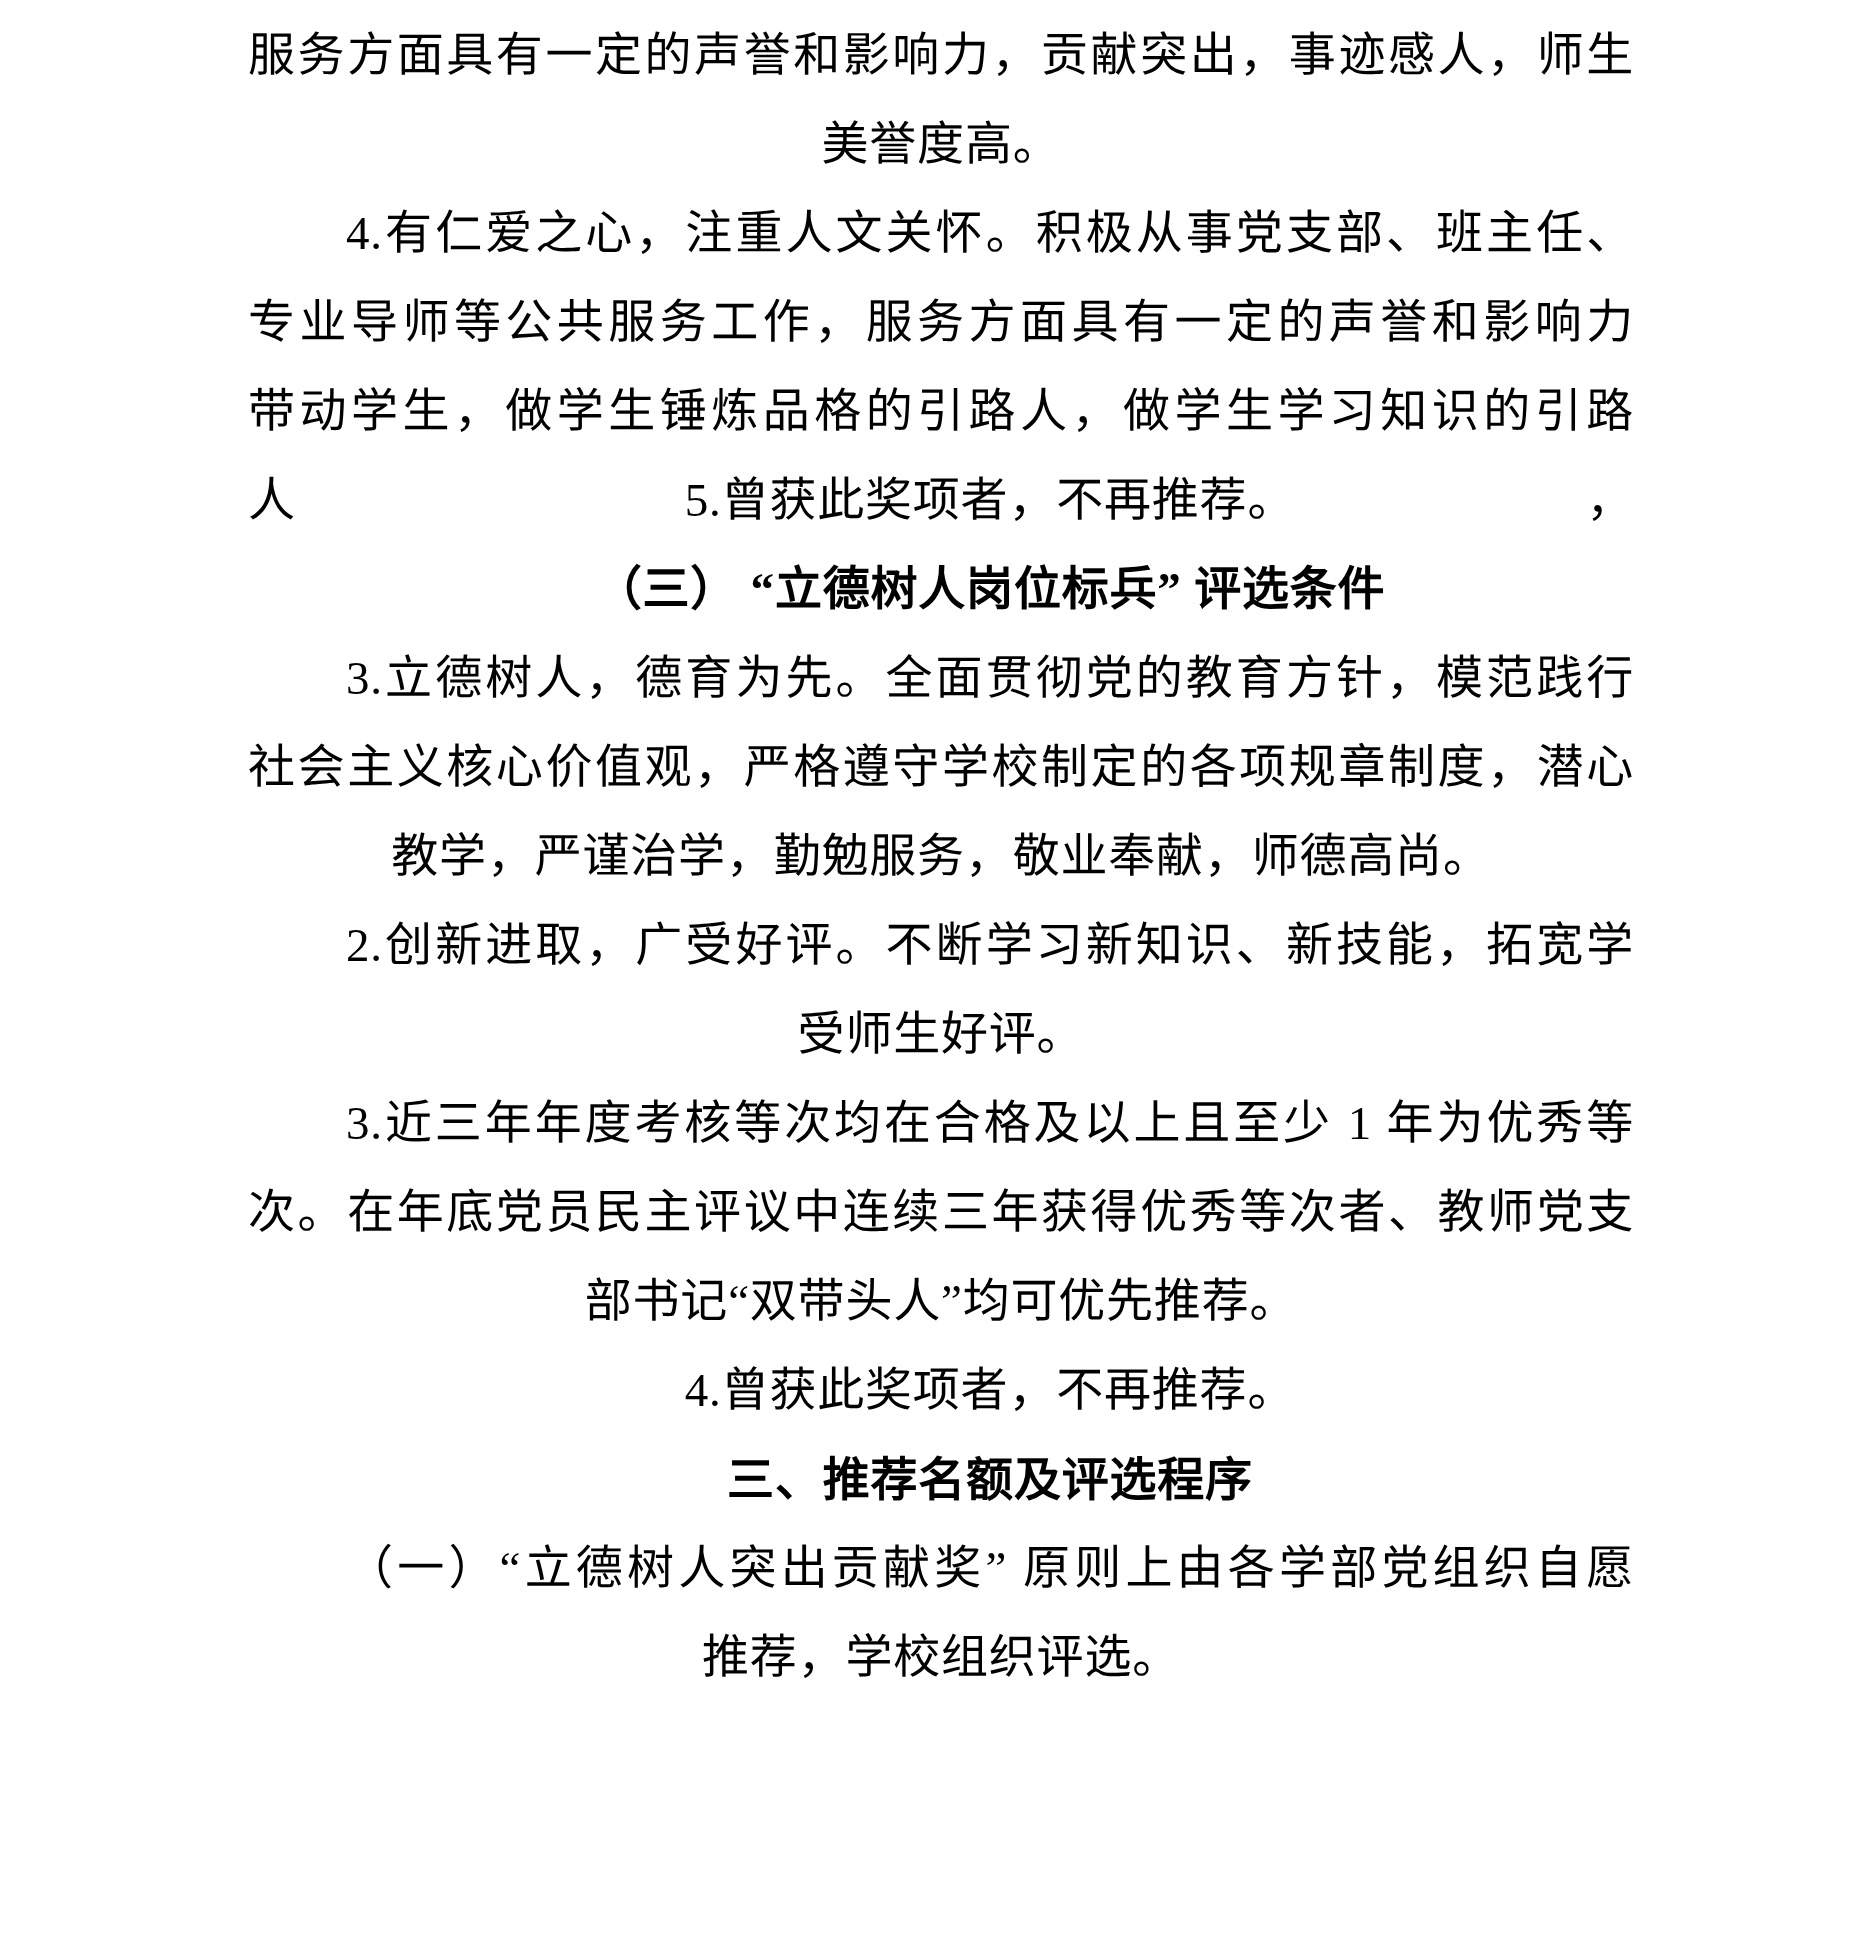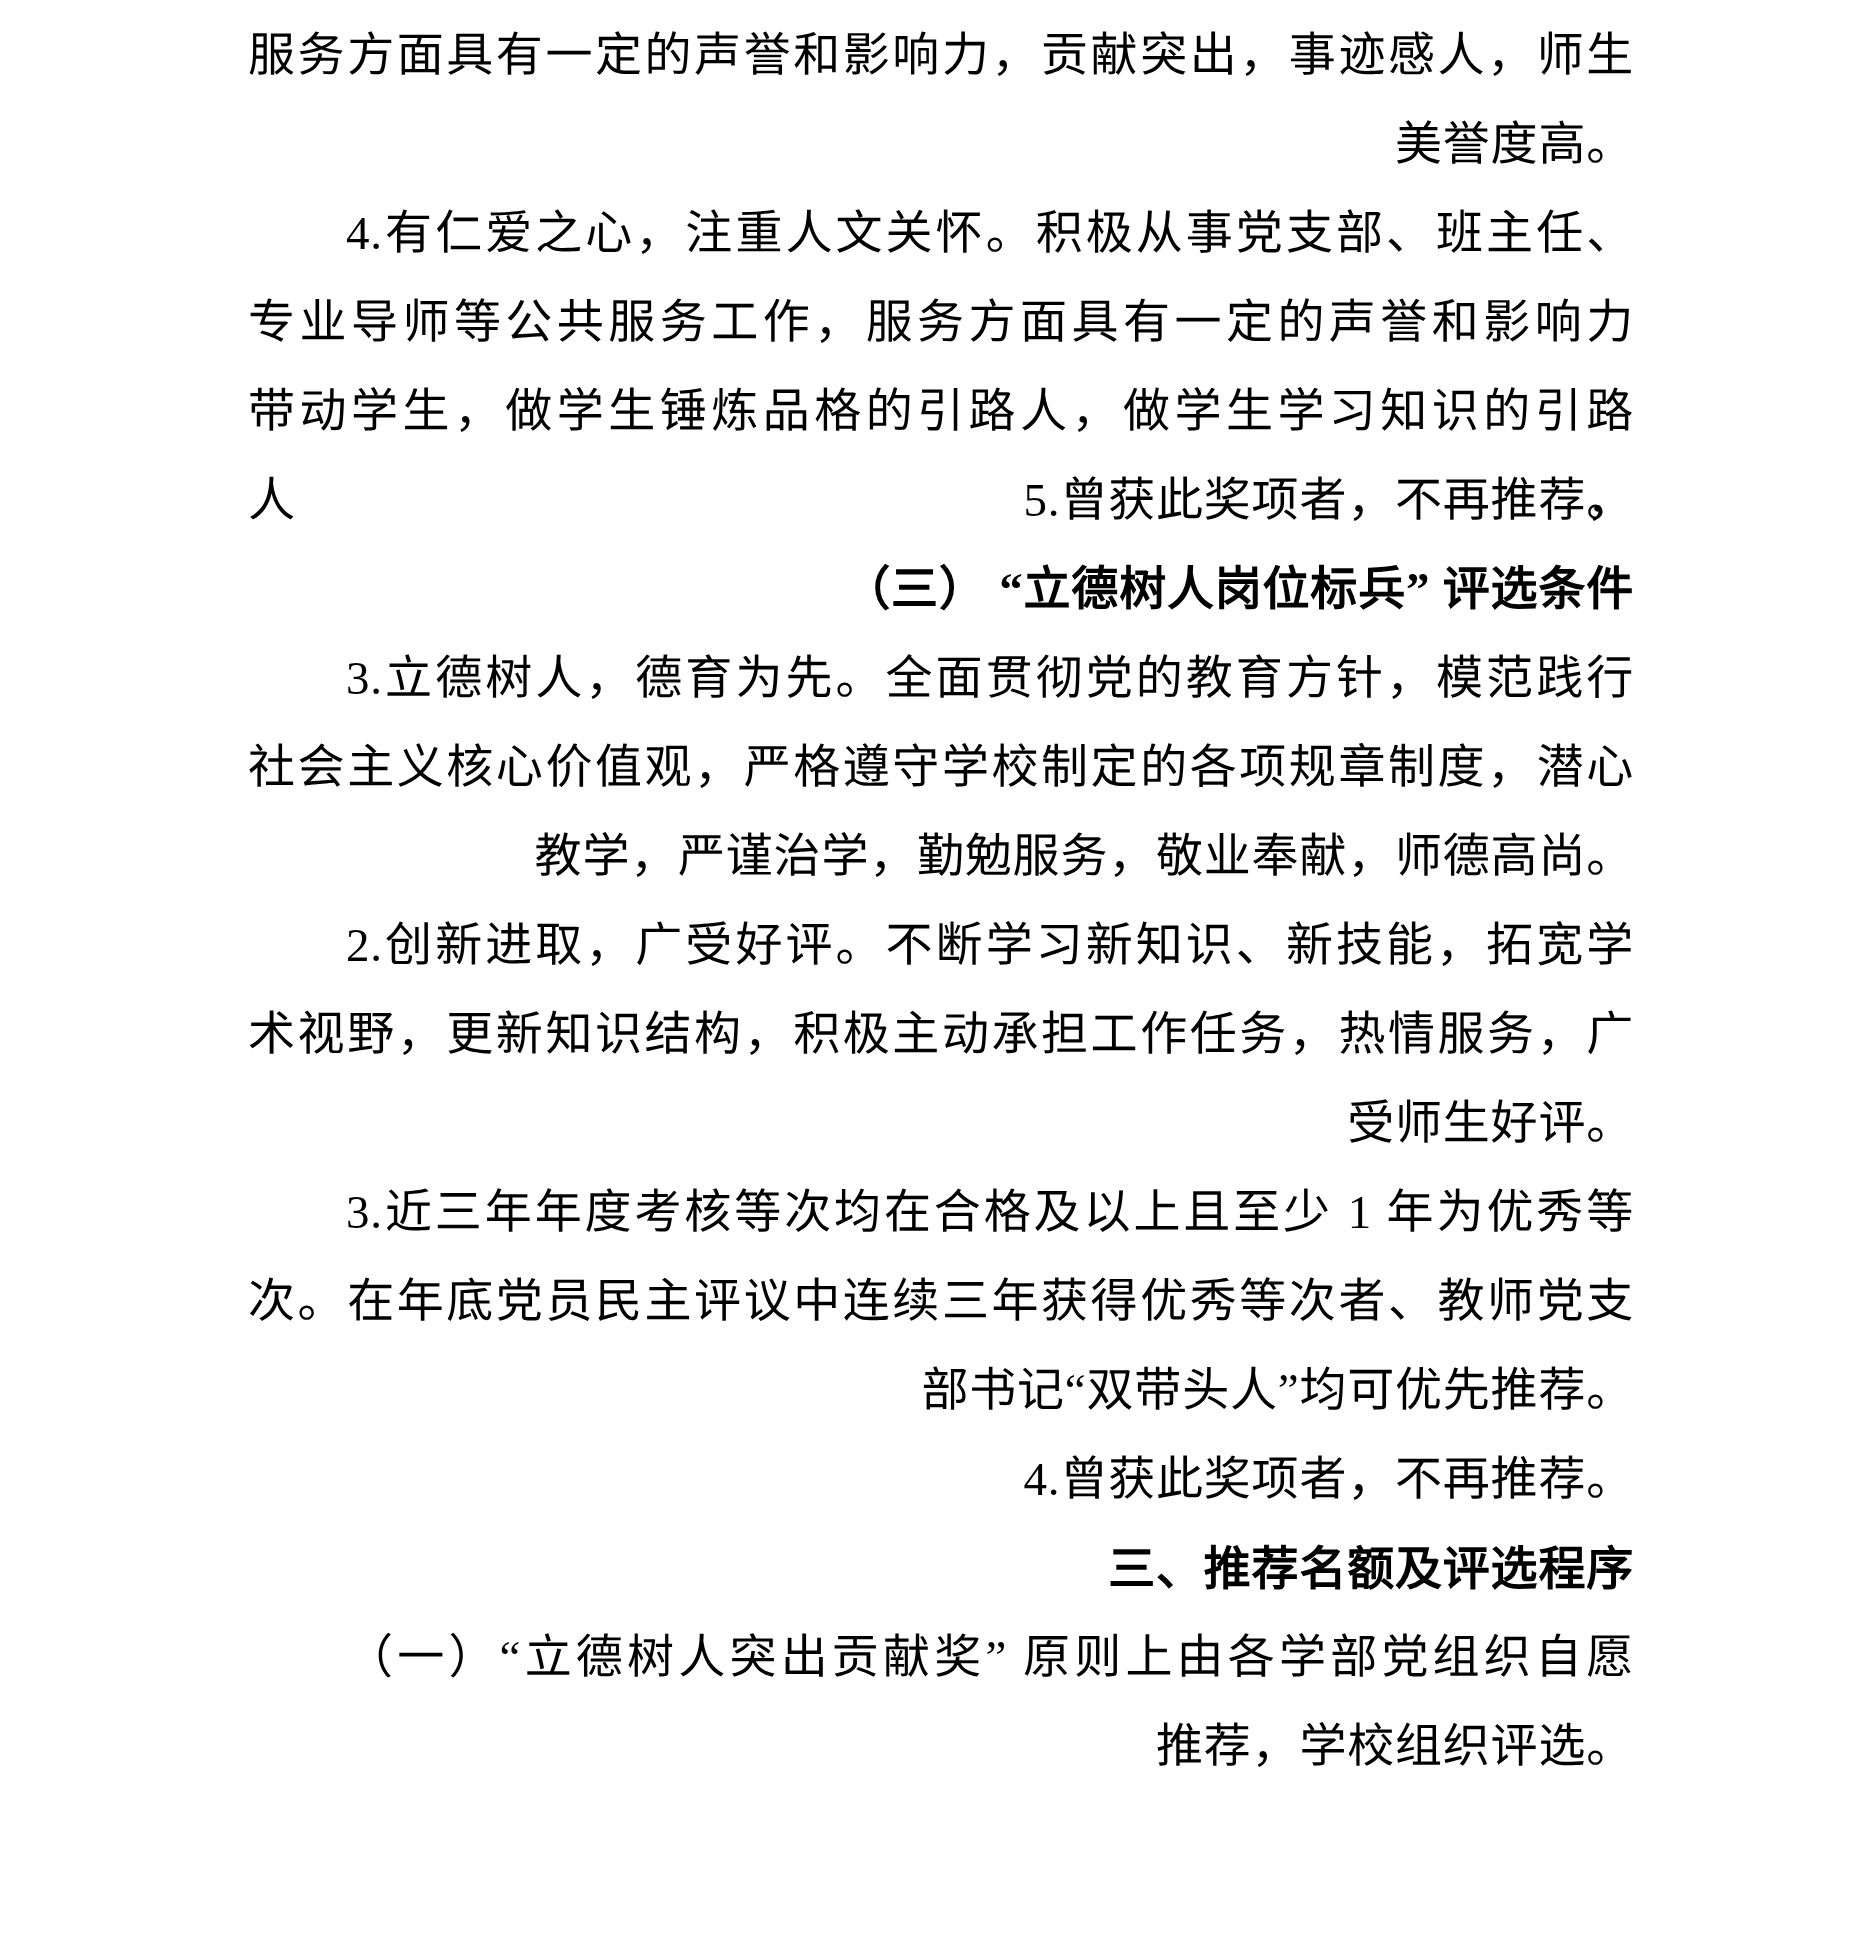--- a/index.html
+++ b/index.html
@@ -20,21 +20,21 @@
     position: absolute;
     left: 248px;
     top: 10.5px;
     width: 1386px;
   }
   .line {
     height: 89px;
     line-height: 89px;
     font-size: 47px;
     color: #000000;
-    text-align: right;
+    text-align: center;
     letter-spacing: 0.8px;
   }
   
   .f {
     text-align: justify;
     text-align-last: justify;
     text-justify: inter-character;
   }
   
   .indent {
@@ -59,21 +59,20 @@
     <div class="line">美誉度高。</div>
     <div class="line f indent">4.有仁爱之心，注重人文关怀。积极从事党支部、班主任、</div>
     <div class="line f">专业导师等公共服务工作，服务方面具有一定的声誉和影响力</div>
     <div class="line f">带动学生，做学生锤炼品格的引路人，做学生学习知识的引路人，</div>
     <div class="line indent">5.曾获此奖项者，不再推荐。</div>
     <div class="line indent kai-bold">（三） “立德树人岗位标兵” 评选条件</div>
     <div class="line f indent">3.立德树人，德育为先。全面贯彻党的教育方针，模范践行</div>
     <div class="line f">社会主义核心价值观，严格遵守学校制定的各项规章制度，潜心</div>
     <div class="line">教学，严谨治学，勤勉服务，敬业奉献，师德高尚。</div>
     <div class="line f indent">2.创新进取，广受好评。不断学习新知识、新技能，拓宽学</div>
-    <div class="line f">术视野，更新知识结构，积极主动承担工作任务，热情服务，广</div>
     <div class="line">受师生好评。</div>
     <div class="line f indent">3.近三年年度考核等次均在合格及以上且至少 1 年为优秀等</div>
     <div class="line f">次。在年底党员民主评议中连续三年获得优秀等次者、教师党支</div>
     <div class="line">部书记“双带头人”均可优先推荐。</div>
     <div class="line indent">4.曾获此奖项者，不再推荐。</div>
     <div class="line indent hei-bold">三、推荐名额及评选程序</div>
     <div class="line f indent">（一）“立德树人突出贡献奖” 原则上由各学部党组织自愿</div>
     <div class="line">推荐，学校组织评选。</div>
   </div>
 </div>

